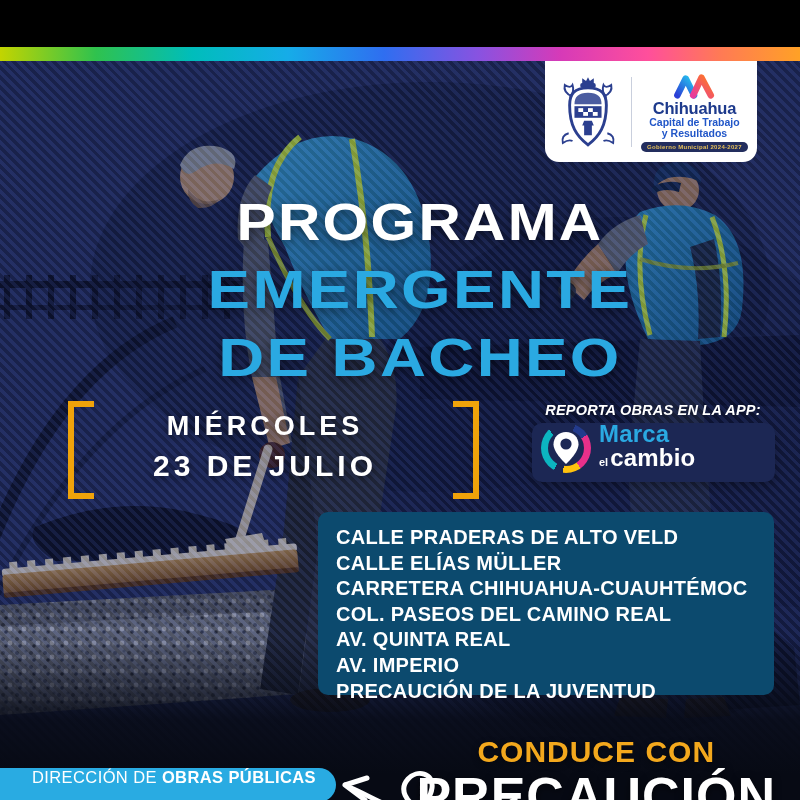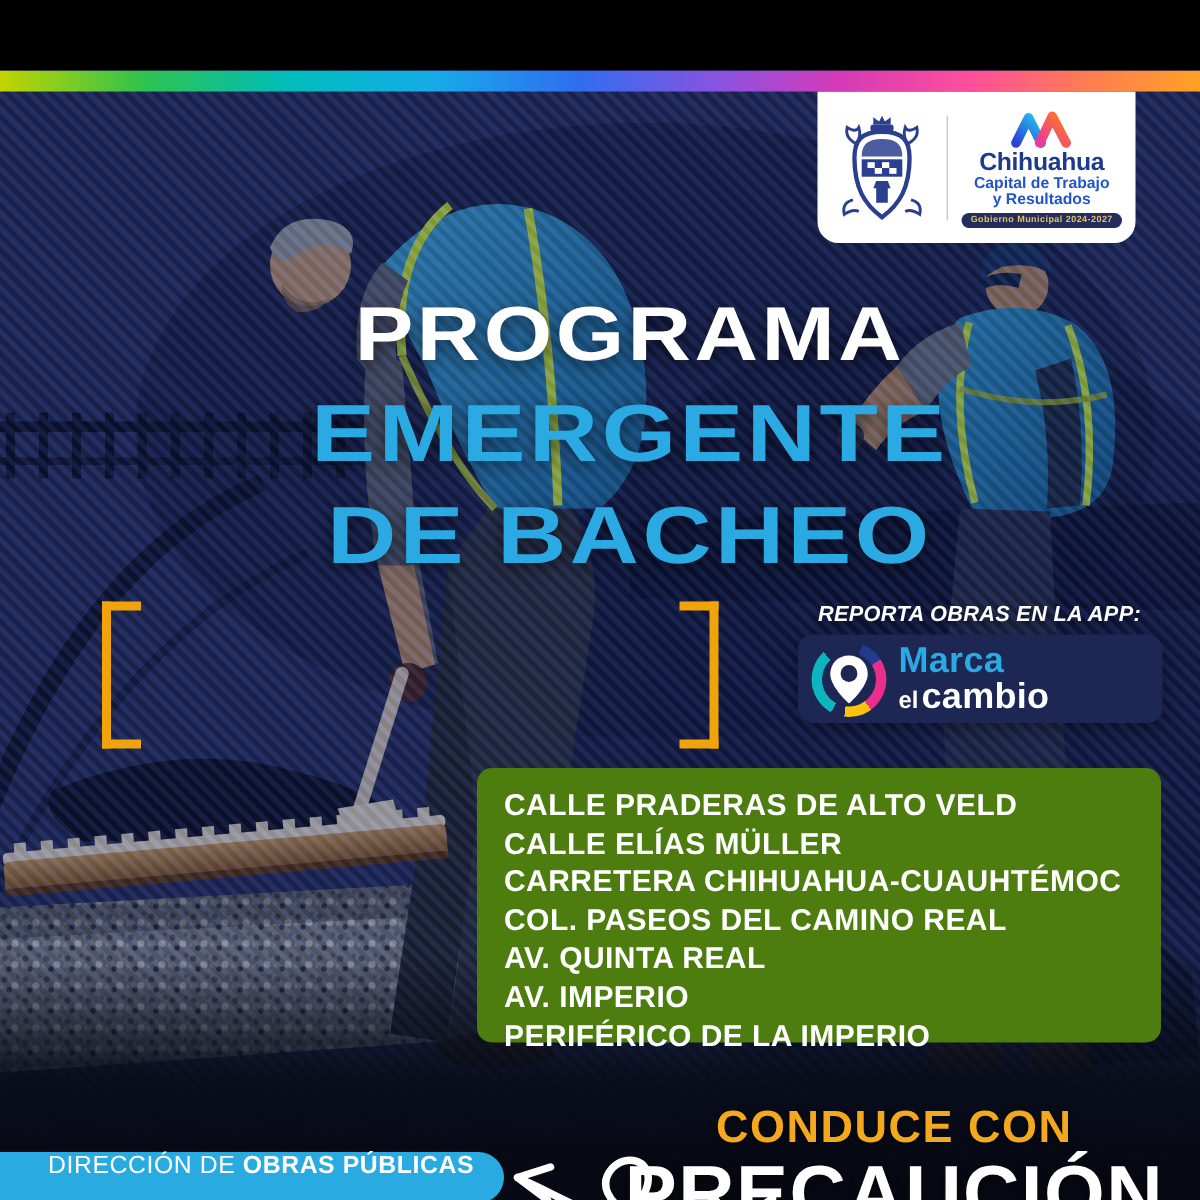--- a/index.html
+++ b/index.html
@@ -43,32 +43,32 @@
   .bracket.right{left:453px;border-left:none;}
   .date-block{position:absolute;left:70px;top:364px;width:390px;text-align:center;z-index:10;color:#fff;
     text-shadow:0 2px 8px rgba(0,0,0,.55);}
   .date-block .day{font-size:27px;font-weight:800;letter-spacing:4px;}
   .date-block .date{font-size:30px;font-weight:800;letter-spacing:4px;margin-top:7px;}
   
   .report-label{position:absolute;left:528px;top:355px;width:250px;text-align:center;z-index:10;
     font-size:14.5px;font-weight:800;font-style:italic;color:#fff;letter-spacing:.2px;
     text-shadow:0 2px 6px rgba(0,0,0,.6);}
   .report-box{position:absolute;left:532px;top:376px;width:243px;height:59px;background:#1c2754;
-    border-radius:10px;z-index:10;display:flex;align-items:center;box-shadow:0 4px 12px rgba(0,0,0,.35);}
+    border-radius:10px;z-index:10;display:flex;align-items:flex-start;box-shadow:0 4px 12px rgba(0,0,0,.35);}
   .pin-ring{position:relative;width:50px;height:50px;margin-left:9px;border-radius:50%;flex:0 0 auto;
     background:conic-gradient(#1c2754 0 6%,#233b8c 6% 16%,#e8308a 16% 40%,#ffc20e 40% 52%,#1c2754 52% 58%,#0cb5c0 58% 88%,#1c2754 88% 100%);}
   .pin-ring .hole{position:absolute;left:7px;top:7px;width:36px;height:36px;border-radius:50%;background:#1c2754;}
   .pin-ring svg{position:absolute;left:9px;top:7px;}
   .app-name{margin-left:8px;line-height:.9;}
   .app-name .marca{color:#2aa9e2;font-size:24px;font-weight:800;letter-spacing:.2px;}
   .app-name .row2{color:#fff;margin-top:2px;}
-  .app-name .el{font-size:16px;font-weight:700;margin-right:2px;}
+  .app-name .el{font-size:11px;font-weight:700;margin-right:2px;}
   .app-name .cambio{font-size:24px;font-weight:800;letter-spacing:.2px;}
   
-  .streets-box{position:absolute;left:318px;top:465px;width:456px;height:183px;background:#4d7c0f;
+  .streets-box{position:absolute;left:318px;top:465px;width:456px;height:183px;background:#0c4a6e;
     border-radius:10px;z-index:10;padding:13px 12px 0 18px;box-sizing:border-box;}
   .street{color:#fff;font-size:20px;font-weight:800;line-height:25.6px;letter-spacing:.3px;white-space:nowrap;}
   
   .dept-banner{position:absolute;left:0;top:721px;width:336px;height:34px;background:#29abe2;
     border-radius:0 17px 17px 0;z-index:10;display:flex;align-items:flex-start;padding-left:32px;box-sizing:border-box;}
   .dept-banner .txt{color:#fff;font-size:16.5px;letter-spacing:.4px;white-space:nowrap;}
   .dept-banner .bold{font-weight:800;}
   .caution{position:absolute;right:24px;top:690px;text-align:center;z-index:10;line-height:1;}
   .caution .c1{font-size:30px;font-weight:800;color:#f3a81d;letter-spacing:1px;text-shadow:0 2px 6px rgba(0,0,0,.5);}
   .caution .c2{font-size:52px;font-weight:800;color:#fff;letter-spacing:1px;margin-top:3px;text-shadow:0 2px 8px rgba(0,0,0,.6);}
@@ -240,20 +240,24 @@
   </div>
 
   <div class="title">
     <div class="l1">PROGRAMA</div>
     <div class="l2">EMERGENTE</div>
     <div class="l3">DE BACHEO</div>
   </div>
 
   <div class="bracket left"></div>
   <div class="bracket right"></div>
+  <div class="date-block">
+    <div class="day">MIÉRCOLES</div>
+    <div class="date">23 DE JULIO</div>
+  </div>
 
   <div class="report-label">REPORTA OBRAS EN LA APP:</div>
   <div class="report-box">
     <div class="pin-ring">
       <div class="hole"></div>
       <svg width="32" height="40" viewBox="0 0 32 40">
         <path d="M16 2 C8.8 2 3.5 7.3 3.5 14.3 C3.5 23 16 34 16 34 C16 34 28.5 23 28.5 14.3 C28.5 7.3 23.2 2 16 2 Z" fill="#ffffff"></path>
         <circle cx="16" cy="14" r="5.6" fill="#1c2754"></circle>
       </svg>
     </div>
@@ -265,21 +269,21 @@
     </div>
   </div>
 
   <div class="streets-box">
     <div class="street">CALLE PRADERAS DE ALTO VELD</div>
     <div class="street">CALLE ELÍAS MÜLLER</div>
     <div class="street">CARRETERA CHIHUAHUA-CUAUHTÉMOC</div>
     <div class="street">COL. PASEOS DEL CAMINO REAL</div>
     <div class="street">AV. QUINTA REAL</div>
     <div class="street">AV. IMPERIO</div>
-    <div class="street">PERIFÉRICO DE LA IMPERIO</div>
+    <div class="street">PRECAUCIÓN DE LA JUVENTUD</div>
   </div>
 
   <div class="dept-banner">
     <div class="txt">
       <span>DIRECCIÓN DE </span><span class="bold">OBRAS PÚBLICAS</span>
     </div>
   </div>
 
   <svg class="squiggle" width="210" height="80" viewBox="0 0 210 80">
     <path d="M 200 52 C 172 72 132 76 106 63 C 90 55 84 42 93 32 C 102 22 119 26 117 41 C 115 57 94 67 72 58 C 60 53 48 46 34 40" stroke="#ffffff" stroke-width="5" fill="none" stroke-linecap="round"></path>

